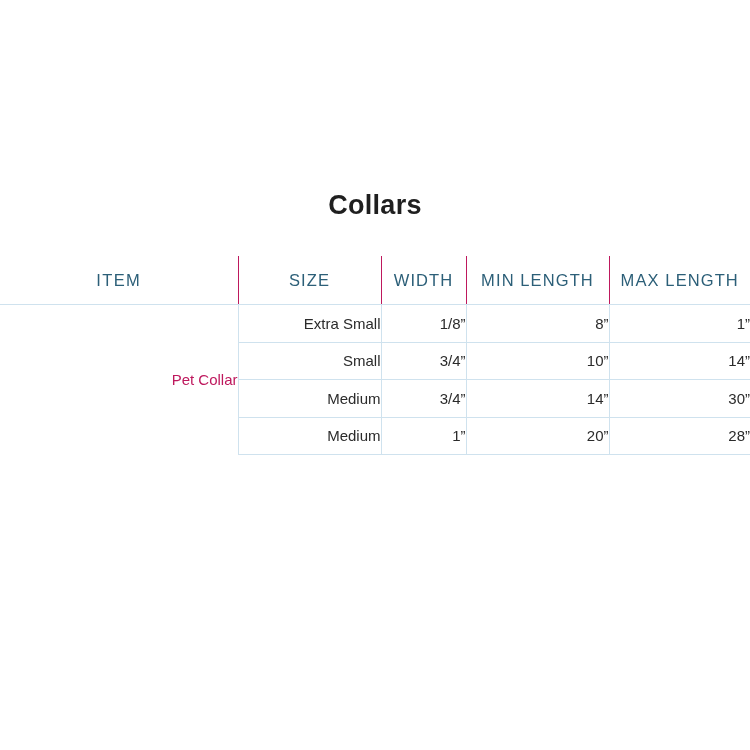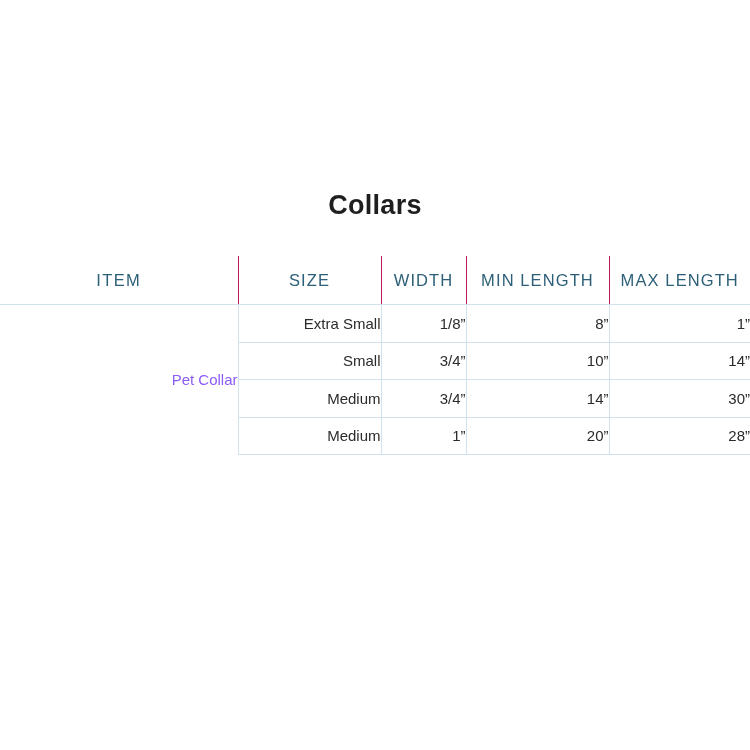--- a/index.html
+++ b/index.html
@@ -84,21 +84,21 @@
     color: #2b2b2b;
     text-align: right;
     vertical-align: middle;
     border-bottom: 1px solid #cfe2ee;
   }
   .body-row td.sep {
     border-left: 1px solid #cfe2ee;
   }
   .body-row td.item-cell {
     font-size: 15px;
-    color: #8b5cf6;
+    color: #be185d;
     vertical-align: middle;
     border-bottom: none;
   }
   .last-row td {
     border-bottom: 1px solid #cfe2ee;
   }
 </style>
 </head>
 <body>
 

